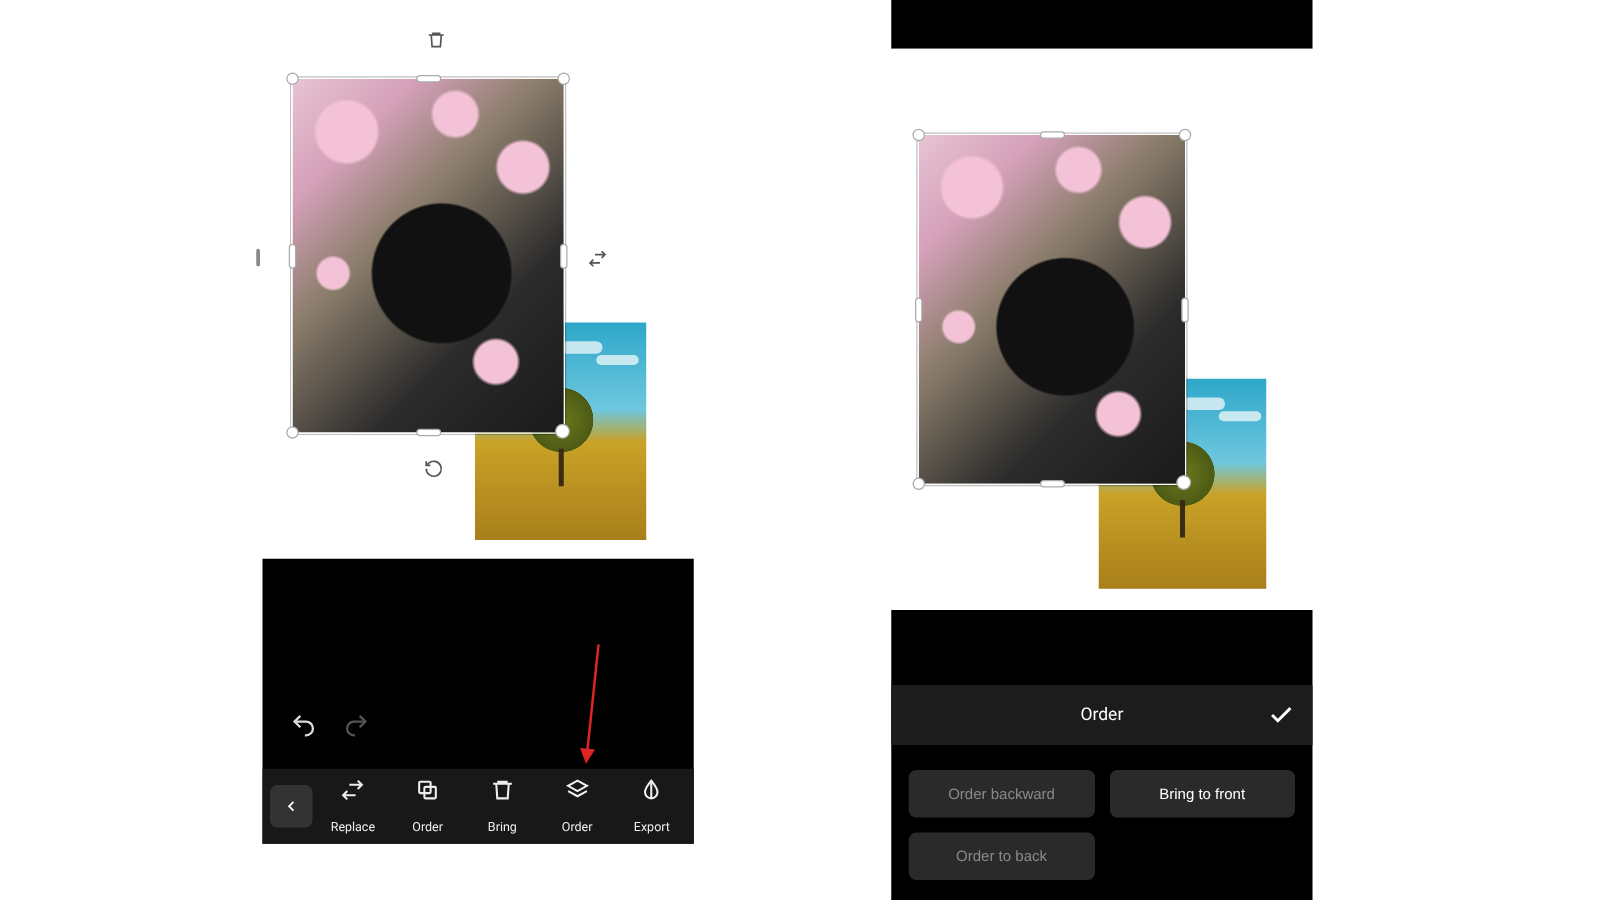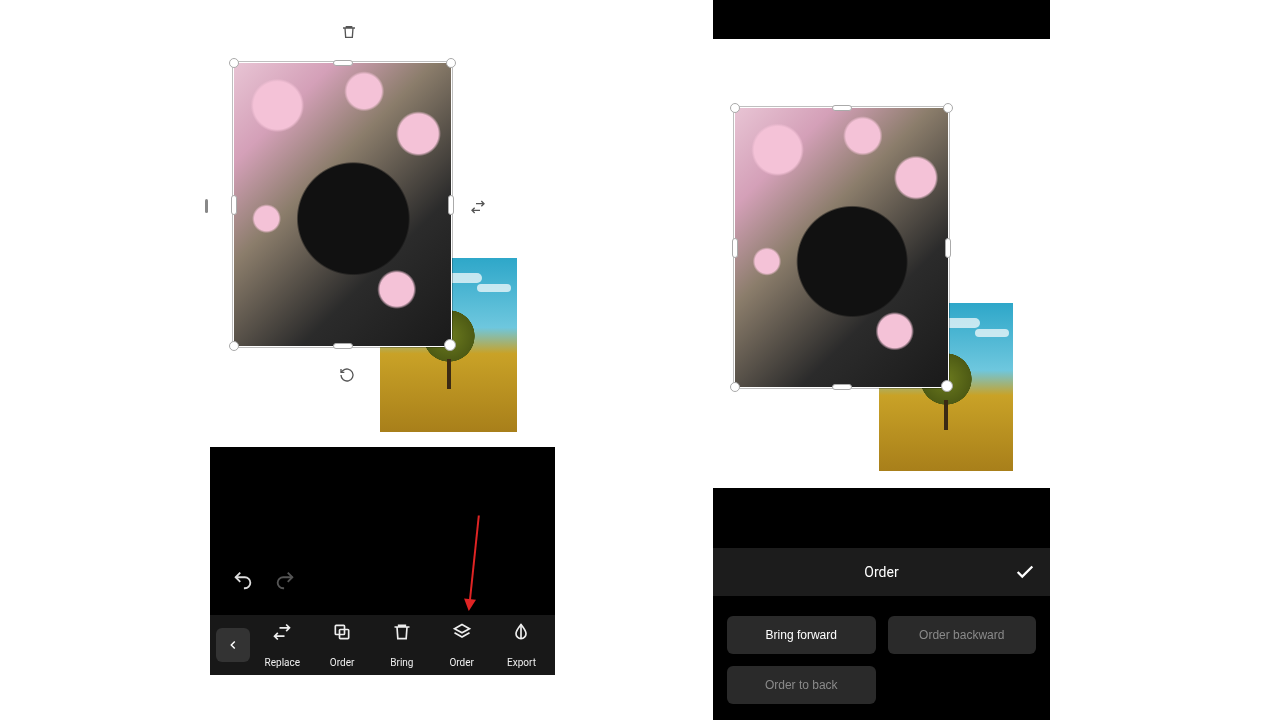--- a/index.html
+++ b/index.html
@@ -298,18 +298,18 @@
   <div class="bottom-right">
     <div class="order-head">
       <span>Order</span>
       <span class="order-confirm">
         <svg width="22" height="22" viewBox="0 0 24 24" fill="none" stroke="#fff" stroke-width="2.5">
             <path d="M4 12l5 5L20 6"></path>
           </svg>
       </span>
     </div>
     <div class="order-grid">
-      <button class="order-btn">Bring forward</button>
       <button class="order-btn dim">Order backward</button>
+      <button class="order-btn">Bring to front</button>
       <button class="order-btn dim">Order to back</button>
     </div>
   </div>
 </div>
 
 </body></html>

